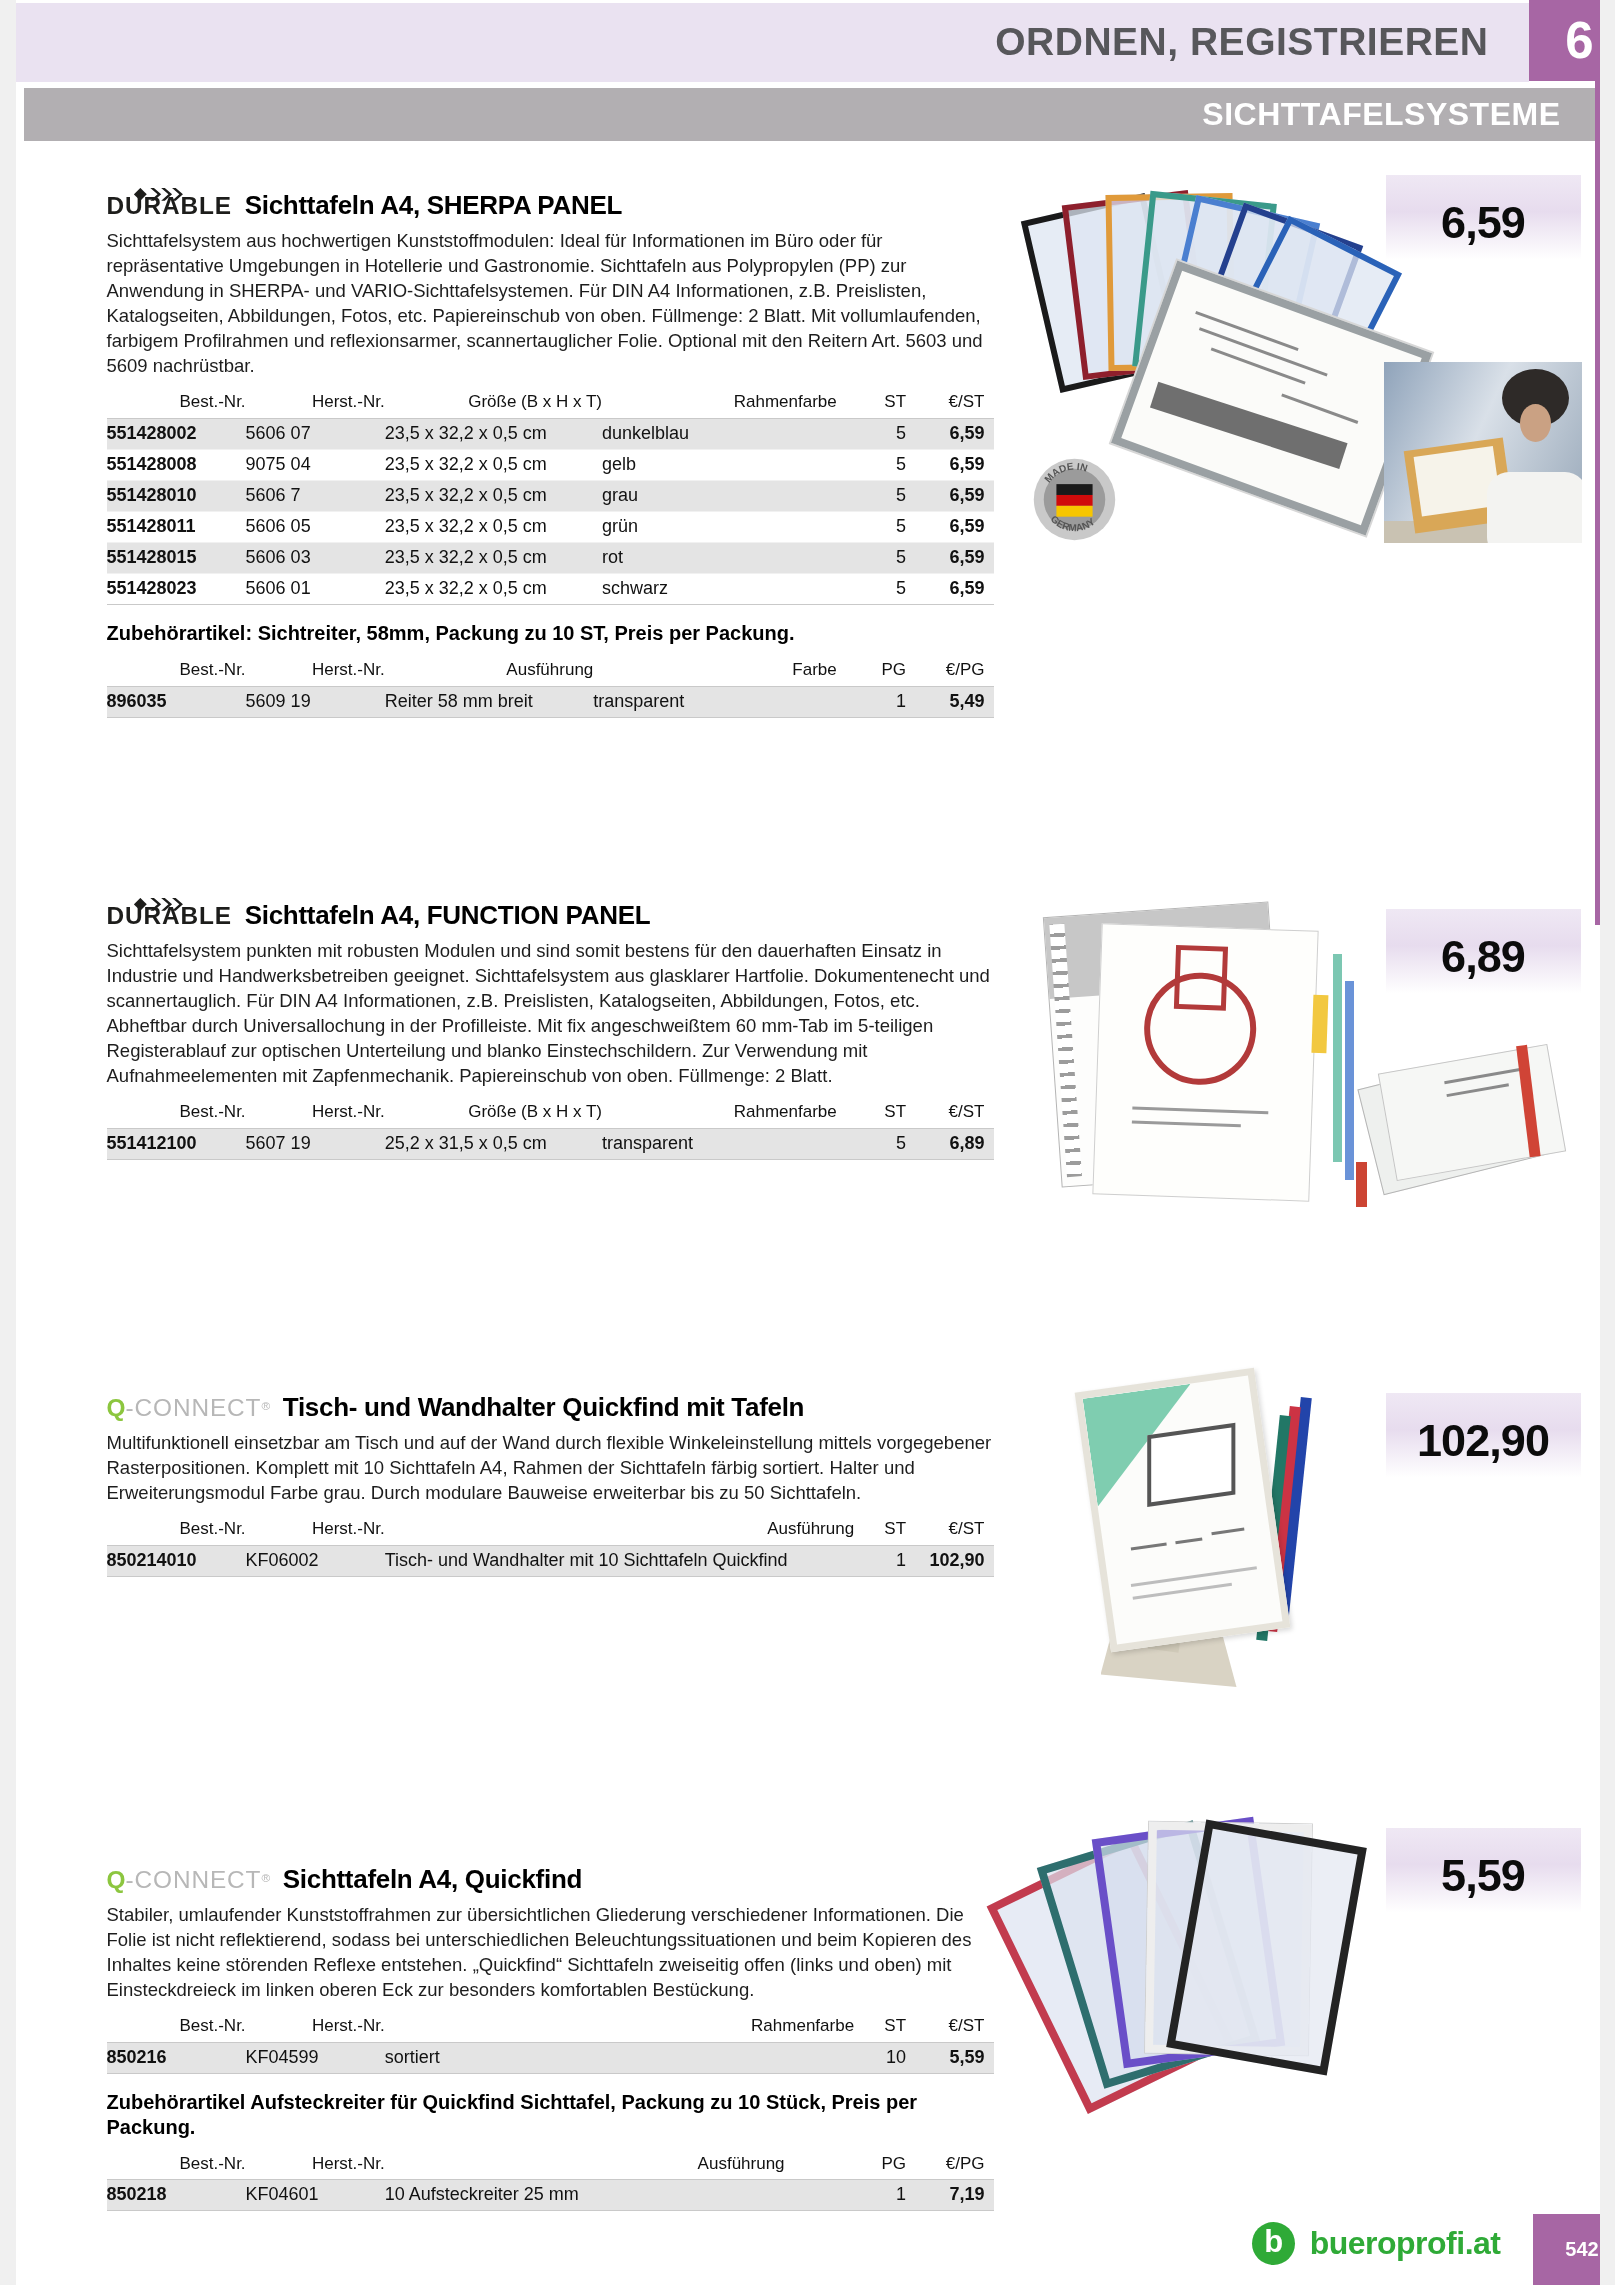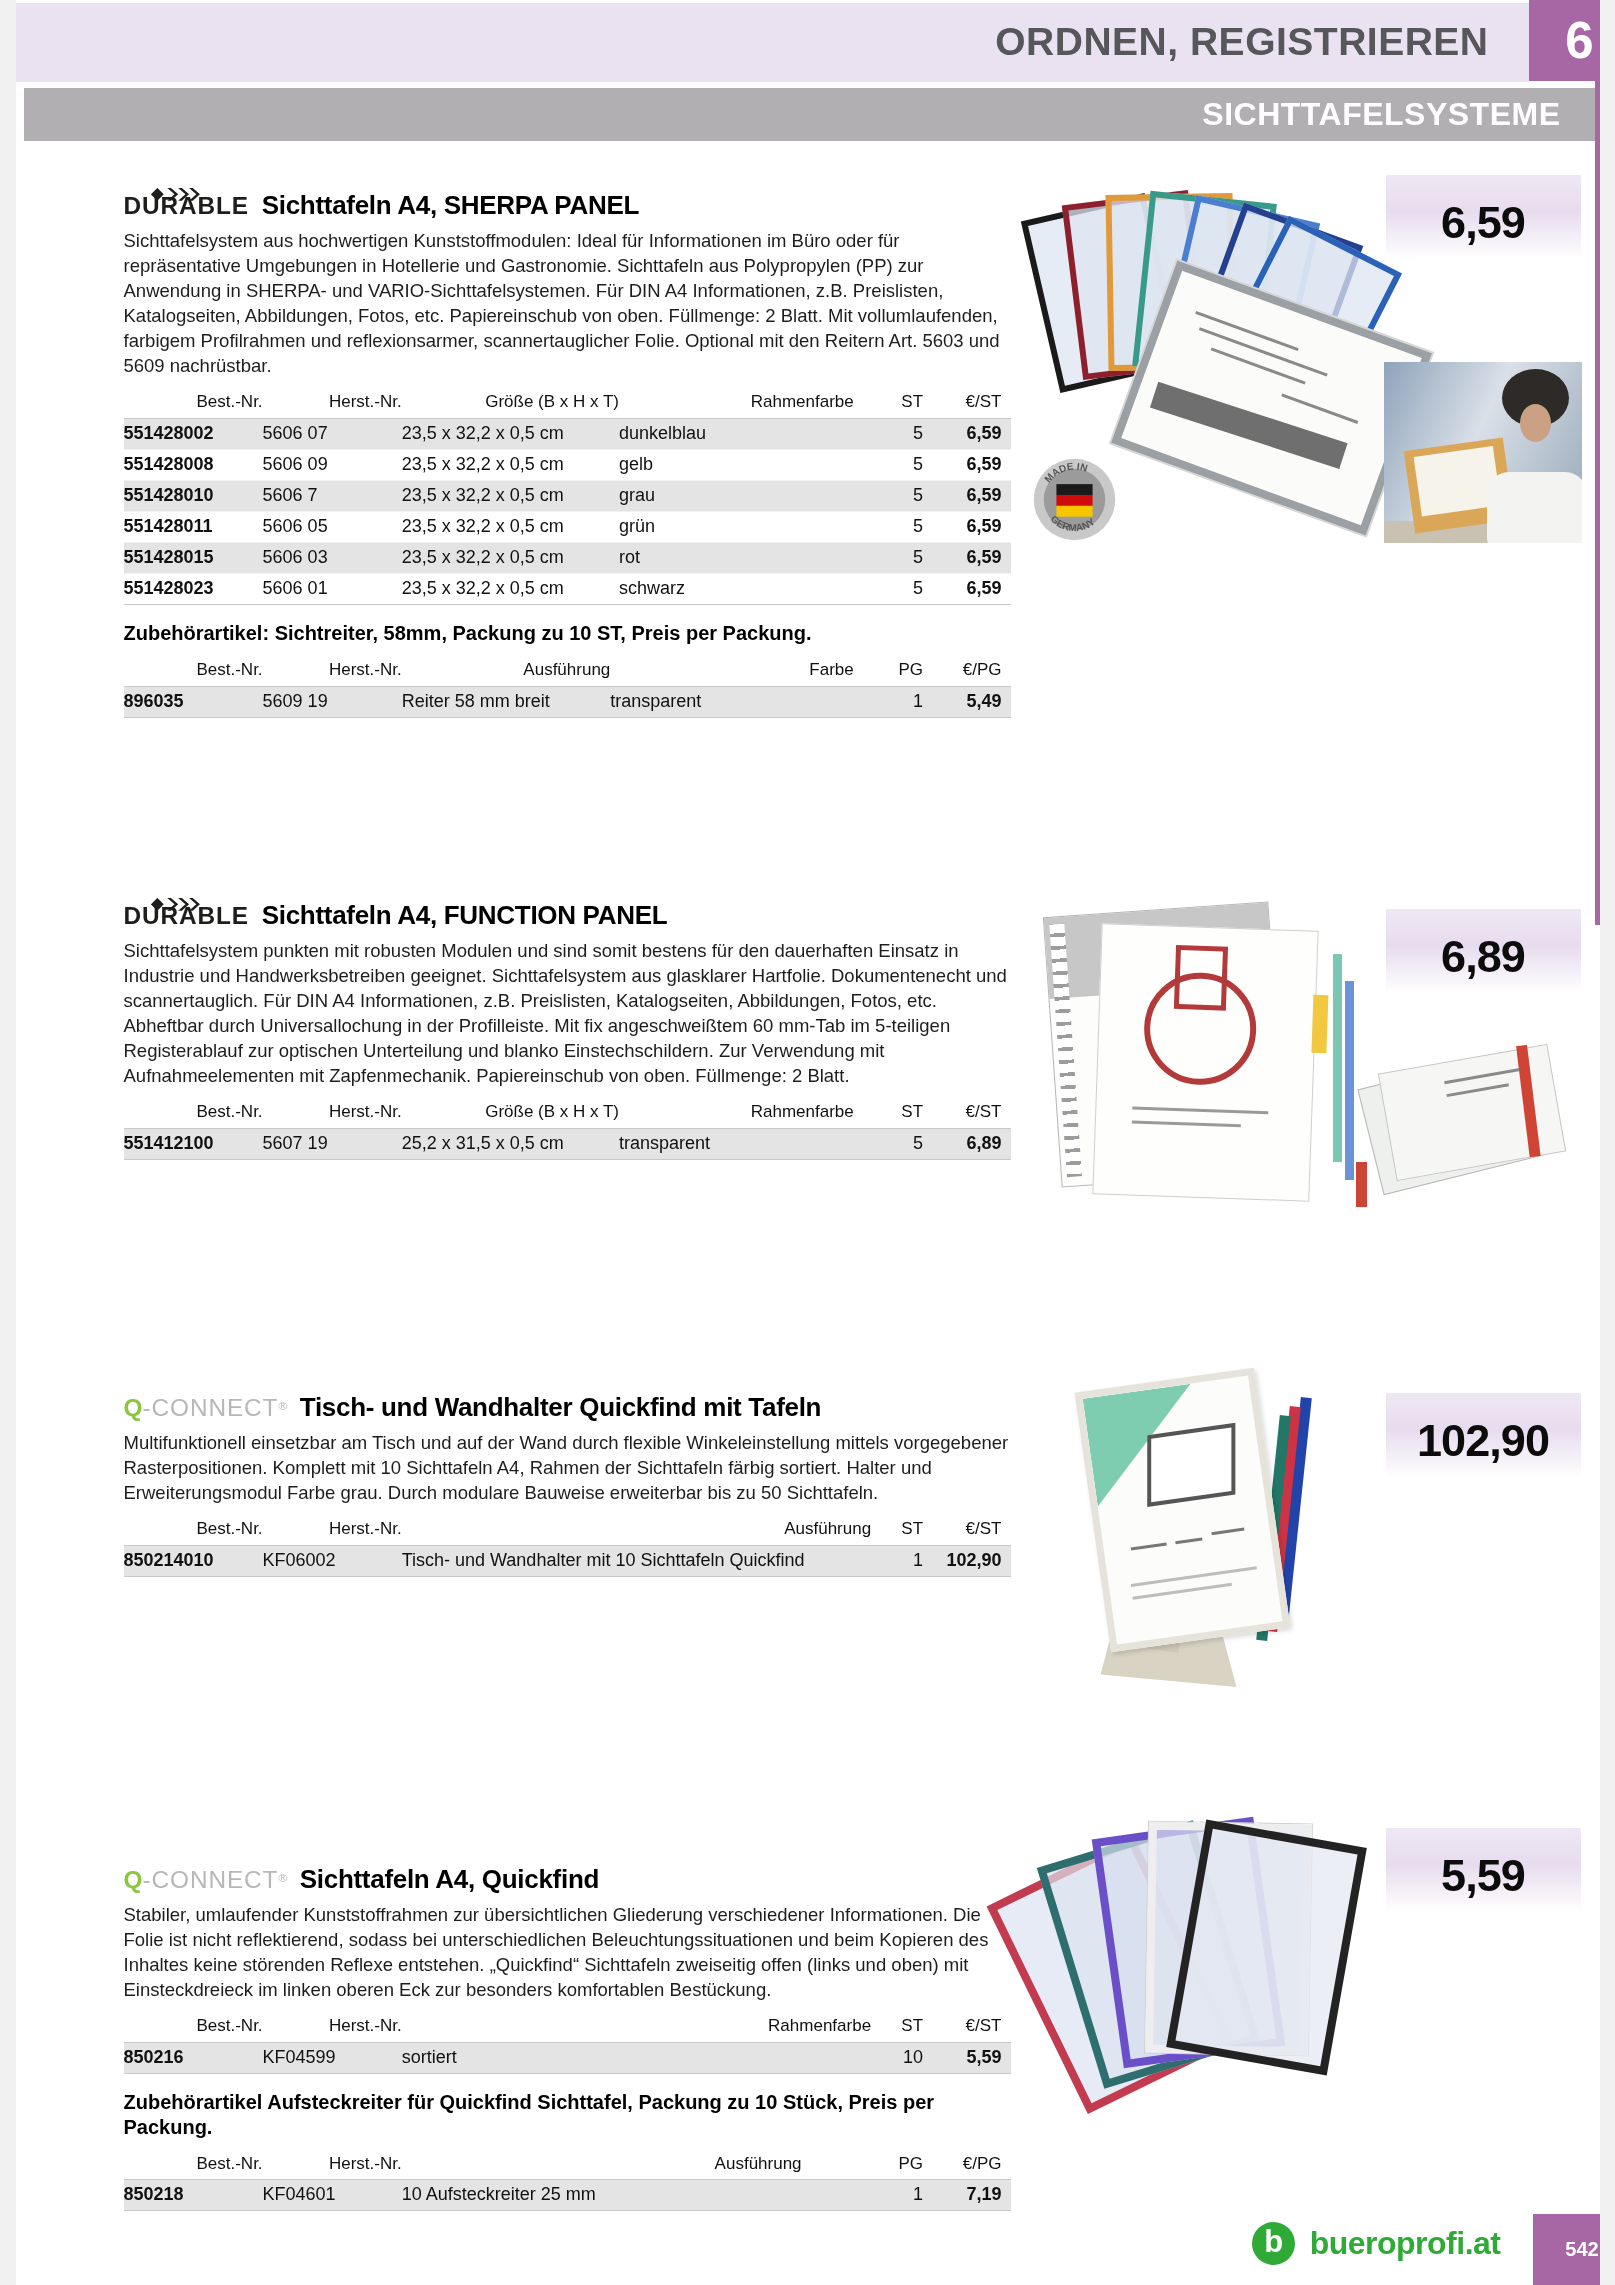--- a/index.html
+++ b/index.html
@@ -12,21 +12,21 @@
   .band-lilac .hd{font-size:39px;font-weight:700;color:#57575b;letter-spacing:0.5px;}
   .chapter-box{position:absolute;left:1513px;top:0;width:102px;height:81px;background:#a766a4;
                display:flex;align-items:center;justify-content:center;}
   .chapter-box span{color:#fff;font-size:51px;font-weight:700;}
   .band-gray{position:absolute;left:8px;top:88px;width:1577px;height:53px;background:#b2afb2;
              display:flex;align-items:center;justify-content:flex-end;padding-right:40px;box-sizing:border-box;}
   .band-gray .sub{font-size:32px;font-weight:700;color:#ffffff;letter-spacing:0.5px;}
   .side-strip{position:absolute;left:1579px;top:81px;width:37px;height:844px;background:#a766a4;}
 
   
-  .prod{position:absolute;left:108px;width:887px;}
+  .prod{position:absolute;left:91px;width:887px;}
   .brand-line{position:relative;display:flex;align-items:baseline;gap:12.7px;padding-top:12.7px;}
   .durable-name{font-size:24.4px;font-weight:800;color:#1d1d1b;letter-spacing:0.9px;}
   .durable-arrows{position:absolute;top:-3.6px;left:27px;}
   .qc-q{font-size:24.4px;font-weight:800;color:#8cc63f;}
   .qc-rest{font-size:24.4px;font-weight:400;color:#b7b7b7;letter-spacing:0.9px;}
   .qc-mark{font-size:11.8px;color:#b7b7b7;vertical-align:super;}
   .prod-title{font-size:26px;font-weight:700;color:#000;letter-spacing:-0.3px;}
   .prod-desc{margin-top:7.2px;font-size:18.5px;line-height:25px;color:#1d1d1d;text-align:left;}
 
   
@@ -126,21 +126,21 @@
           <tr>
             <td>551428002</td>
             <td>5606 07</td>
             <td>23,5 x 32,2 x 0,5 cm</td>
             <td>dunkelblau</td>
             <td>5</td>
             <td>6,59</td>
           </tr>
           <tr>
             <td>551428008</td>
-            <td>5606 09</td>
+            <td>9075 04</td>
             <td>23,5 x 32,2 x 0,5 cm</td>
             <td>gelb</td>
             <td>5</td>
             <td>6,59</td>
           </tr>
           <tr>
             <td>551428010</td>
             <td>5606 7</td>
             <td>23,5 x 32,2 x 0,5 cm</td>
             <td>grau</td>

